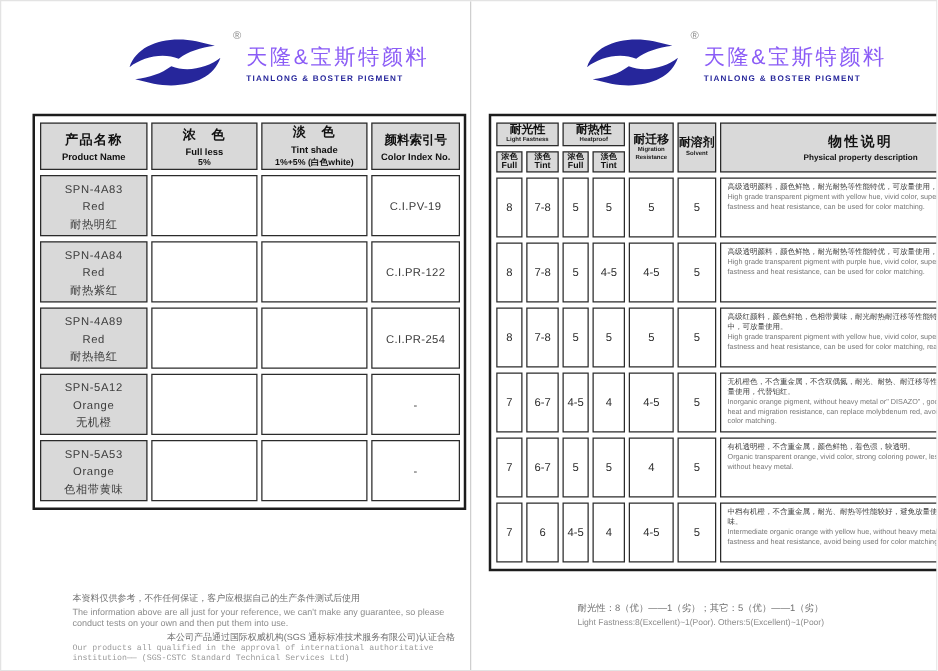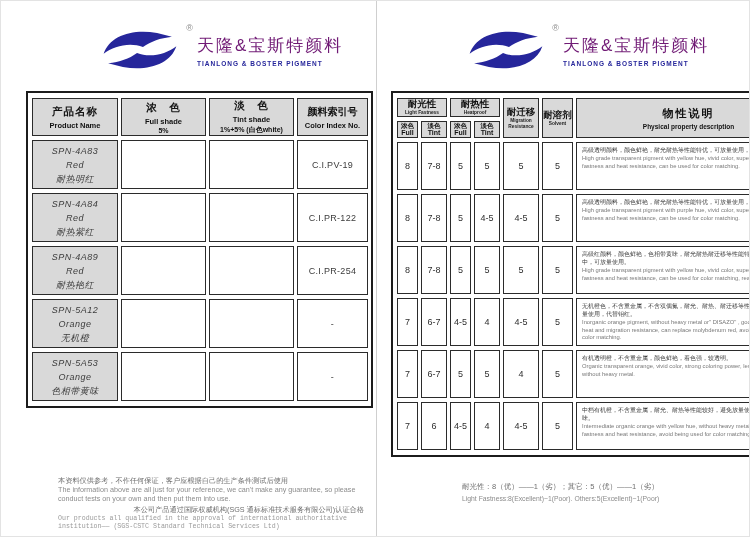--- a/index.html
+++ b/index.html
@@ -12,58 +12,58 @@
   .page-right { left:375px; border-left:1px solid #cfcfcf; }
 
   
   .brand { position:absolute; top:26px; display:flex; align-items:center; gap:14px; }
   .page-left .brand { left:96px; }
   .page-right .brand { left:86px; }
   .logo-box { position:relative; width:86px; height:46px; }
   .logo-box svg { width:86px; height:46px; }
   .reg { position:absolute; right:-10px; top:-4px; font-size:9px; color:#8a8a8a; }
   .brand-text { display:flex; flex-direction:column; }
-  .brand-cn { font-size:17px; letter-spacing:2px; color:#701a75; font-weight:500; }
+  .brand-cn { font-size:17px; letter-spacing:2px; color:#8b5cf6; font-weight:500; }
   .brand-en { font-size:6.5px; font-weight:bold; color:#26269b; letter-spacing:1px; margin-top:3px; }
 
   
   .table-wrap { position:absolute; top:90px; border:2px solid #1c1c1c; padding:1px; background:#fff; }
   .page-left  .table-wrap { left:25px;  width:347px; }
   .page-right .table-wrap { left:14px;  width:416px; }
   table { border-collapse:separate; border-spacing:3px 4px; width:100%; table-layout:fixed; }
   th, td { border:1px solid #2b2b2b; background:#fff; text-align:center; vertical-align:middle; padding:0; }
   .gray { background:#d9d9d9; }
 
   
   .lt-head th { height:38px; }
   .lt-row td, .lt-row th { height:49px; }
   .h-cn  { display:block; font-size:10.5px; font-weight:bold; color:#111; letter-spacing:1px; }
   .h-en  { display:block; font-size:7.5px; font-weight:bold; color:#111; margin-top:2px; }
   .h-en2 { display:block; font-size:7px;  font-weight:bold; color:#111; margin-top:1px; }
-  .p-line { display:block; font-size:9px; color:#3c3c3c; line-height:14px; letter-spacing:0.5px;font-style:italic; }
+  .p-line { display:block; font-size:9px; color:#3c3c3c; line-height:14px; letter-spacing:0.5px; }
   .idx { font-size:9px; color:#3c3c3c; letter-spacing:0.3px; }
 
   
   .rt-g1 th { height:19px; }
   .rt-g2 th { height:15px; }
   .rt-row td { height:48px; }
   .g-cn { display:block; font-size:9.5px; font-weight:bold; color:#111; line-height:10px; }
   .g-en { display:block; font-size:4.8px; font-weight:bold; color:#222; line-height:5.5px; margin-top:1px; }
   .s-cn { display:block; font-size:6.5px; font-weight:bold; color:#111; line-height:7px; }
   .s-en { display:block; font-size:7px;  font-weight:bold; color:#111; line-height:8px; }
   .d-cn { display:block; font-size:11px; font-weight:bold; color:#111; letter-spacing:2px; }
   .d-en { display:block; font-size:6.5px; font-weight:bold; color:#111; margin-top:2px; }
   .val { font-size:9px; color:#2e2e2e; }
   .desc { text-align:left; vertical-align:top; padding:3px 5px 2px 5px; }
   .desc-cn { display:block; font-size:6px; color:#3f3f3f; line-height:8px; }
   .desc-en { display:block; font-size:5.8px; color:#787878; line-height:7.5px; margin-top:1px; }
 
   
   .foot-left { position:absolute; left:57px; top:475px; width:306px; }
-  .fl-cn1 { font-size:7.2px; color:#6e6e6e; line-height:9px; }
+  .fl-cn1 { font-size:7.2px; color:#6e6e6e; line-height:9px;font-family:Liberation Mono, monospace; }
   .fl-en1 { font-size:7.2px; color:#8c8c8c; line-height:8.5px; margin-top:1px; }
   .fl-cn2 { font-size:7.2px; color:#6e6e6e; line-height:9px; margin-top:2px;text-align:right; }
   .fl-en2 { font-size:6.6px; color:#9a9a9a; line-height:8px; margin-top:1px; font-family:"Liberation Mono","DejaVu Sans Mono",monospace; }
   .foot-right { position:absolute; left:85px; top:481px; width:260px; }
   .fr-cn { font-size:7.5px; color:#6e6e6e; line-height:10px; }
   .fr-en { font-size:6.8px; color:#8c8c8c; line-height:9px; margin-top:2px; }
 </style>
 </head>
 <body>
 
@@ -94,21 +94,21 @@
             <col style="width:71px">
           </colgroup>
         <tbody>
             <tr class="lt-head">
           <th class="gray">
             <span class="h-cn">产品名称</span>
             <span class="h-en">Product Name</span>
           </th>
           <th class="gray">
             <span class="h-cn">浓　色</span>
-            <span class="h-en">Full shade</span>
+            <span class="h-en">Full less</span>
             <span class="h-en2">5%</span>
           </th>
           <th class="gray">
             <span class="h-cn">淡　色</span>
             <span class="h-en">Tint shade</span>
             <span class="h-en2">1%+5% (白色white)</span>
           </th>
           <th class="gray">
             <span class="h-cn" style="font-size:10px;letter-spacing:0">颜料索引号</span>
             <span class="h-en">Color Index No.</span>

